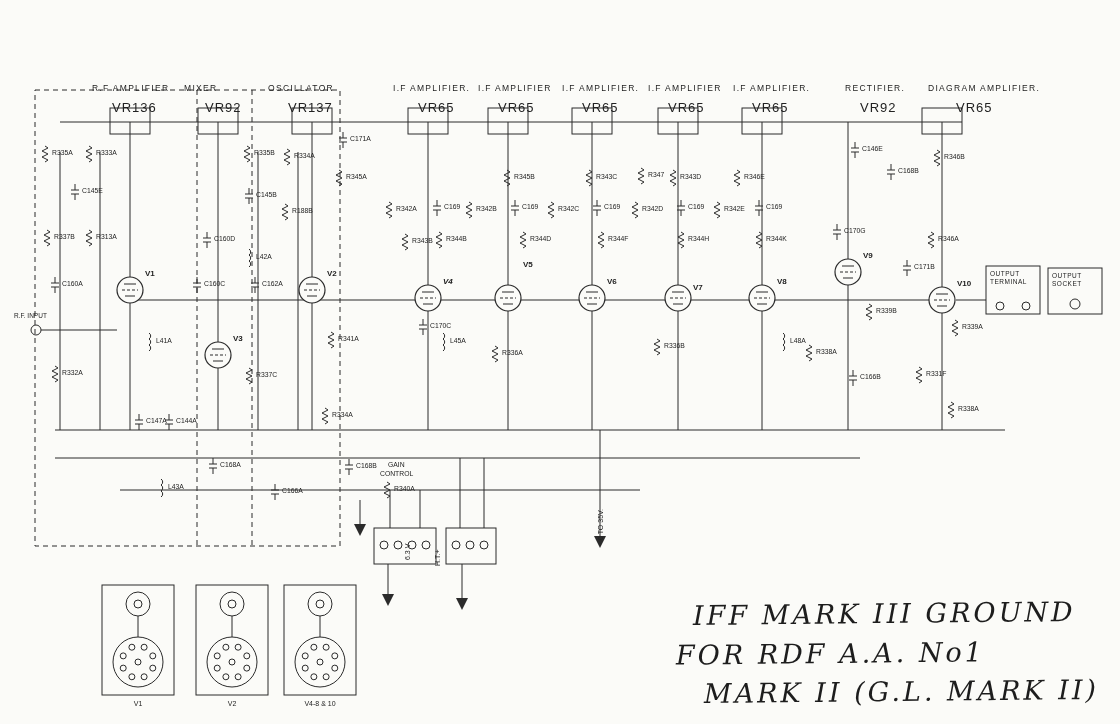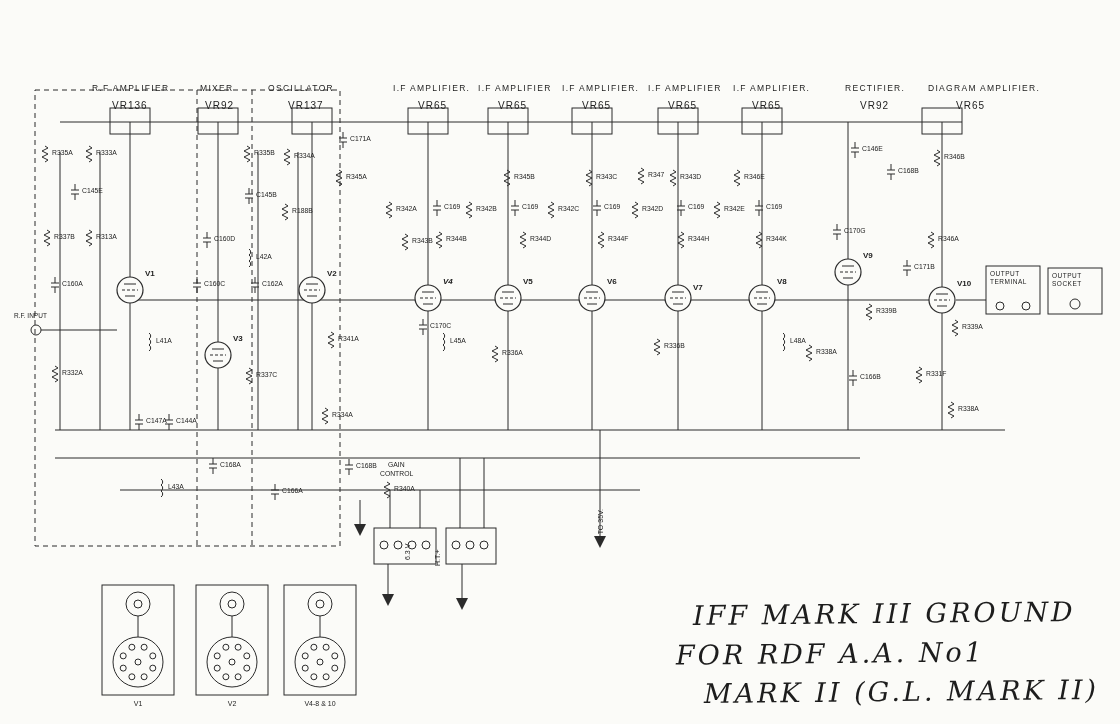--- a/index.html
+++ b/index.html
@@ -4,21 +4,21 @@
 <style>
   html,body{margin:0;padding:0;background:#e8e8e4;}
   #canvas{position:relative;width:1120px;height:724px;background:#fbfbf8;overflow:hidden;
           font-family:"Liberation Sans",sans-serif;color:#222;}
   #schematic{position:absolute;left:0;top:0;}
   .title{position:absolute;left:508px;top:8px;font-size:16px;font-weight:bold;
          letter-spacing:3px;word-spacing:10px;color:#161616;
          border-bottom:2px solid #222;padding-bottom:3px;white-space:nowrap;}
   .lbl{position:absolute;font-size:7px;color:#222;white-space:nowrap;line-height:1;}
   .sec{font-size:8.5px;letter-spacing:1.3px;color:#1c1c1c;}
-  .vr{font-size:10px;letter-spacing:1px;}
+  .vr{font-size:13px;letter-spacing:1px;}
   .comp{font-size:6.8px;}
   .valve{font-size:8px;font-weight:bold;}
   .rot{transform:rotate(-90deg);transform-origin:left top;}
   .base{font-size:7px;width:64px;text-align:center;white-space:normal;}
   .outlbl{font-size:6.5px;white-space:normal;width:46px;line-height:1.2;letter-spacing:.5px;}
   .rfin{font-size:6.5px;white-space:normal;width:34px;line-height:1.2;}
   .hw{position:absolute;font-family:"DejaVu Serif",serif;font-style:italic;
       font-size:27px;letter-spacing:3px;color:#1d1d1d;white-space:nowrap;
       transform:rotate(-0.6deg);}
 </style>
@@ -277,21 +277,21 @@
           <circle cx="313.87706508215854" cy="647.2179274798194" r="3" fill="none" stroke="#2b2b2b"></circle>
           <circle cx="326.12293491784146" cy="647.2179274798194" r="3" fill="none" stroke="#2b2b2b"></circle>
           <circle cx="334.7820725201806" cy="655.8770650821585" r="3" fill="none" stroke="#2b2b2b"></circle>
           <circle cx="320" cy="662" r="3" fill="none" stroke="#2b2b2b"></circle>
         </g>
       </g>
   </svg>
 
   <div id="labels">
       <div class="lbl sec" style="left: 92px; top: 84px;">R.F AMPLIFIER</div>
-      <div class="lbl sec" style="left: 200px; top: 84px;">MIXER</div>
+      <div class="lbl sec" style="left: 184px; top: 84px;">MIXER</div>
       <div class="lbl sec" style="left: 268px; top: 84px;">OSCILLATOR</div>
       <div class="lbl sec" style="left: 393px; top: 84px;">I.F AMPLIFIER.</div>
       <div class="lbl sec" style="left: 478px; top: 84px;">I.F AMPLIFIER</div>
       <div class="lbl sec" style="left: 562px; top: 84px;">I.F AMPLIFIER.</div>
       <div class="lbl sec" style="left: 648px; top: 84px;">I.F AMPLIFIER</div>
       <div class="lbl sec" style="left: 733px; top: 84px;">I.F AMPLIFIER.</div>
       <div class="lbl sec" style="left: 845px; top: 84px;">RECTIFIER.</div>
       <div class="lbl sec" style="left: 928px; top: 84px;">DIAGRAM AMPLIFIER.</div>
       <div class="lbl vr" style="left: 112px; top: 101px;">VR136</div>
       <div class="lbl vr" style="left: 205px; top: 101px;">VR92</div>
@@ -300,21 +300,21 @@
       <div class="lbl vr" style="left: 498px; top: 101px;">VR65</div>
       <div class="lbl vr" style="left: 582px; top: 101px;">VR65</div>
       <div class="lbl vr" style="left: 668px; top: 101px;">VR65</div>
       <div class="lbl vr" style="left: 752px; top: 101px;">VR65</div>
       <div class="lbl vr" style="left: 860px; top: 101px;">VR92</div>
       <div class="lbl vr" style="left: 956px; top: 101px;">VR65</div>
       <div class="lbl valve" style="left: 145px; top: 270px;">V1</div>
       <div class="lbl valve" style="left: 233px; top: 335px;">V3</div>
       <div class="lbl valve" style="left: 327px; top: 270px;">V2</div>
       <div class="lbl valve" style="left: 443px; top: 278px; font-style: italic;">V4</div>
-      <div class="lbl valve" style="left: 523px; top: 278px;">V5</div>
+      <div class="lbl valve" style="left: 523px; top: 261px;">V5</div>
       <div class="lbl valve" style="left: 607px; top: 278px;">V6</div>
       <div class="lbl valve" style="left: 693px; top: 284px;">V7</div>
       <div class="lbl valve" style="left: 777px; top: 278px;">V8</div>
       <div class="lbl valve" style="left: 863px; top: 252px;">V9</div>
       <div class="lbl valve" style="left: 957px; top: 280px;">V10</div>
       <div class="lbl comp" style="left: 52px; top: 150px;">R335A</div>
       <div class="lbl comp" style="left: 96px; top: 150px;">R333A</div>
       <div class="lbl comp" style="left: 82px; top: 188px;">C145E</div>
       <div class="lbl comp" style="left: 54px; top: 234px;">R337B</div>
       <div class="lbl comp" style="left: 96px; top: 234px;">R313A</div>

